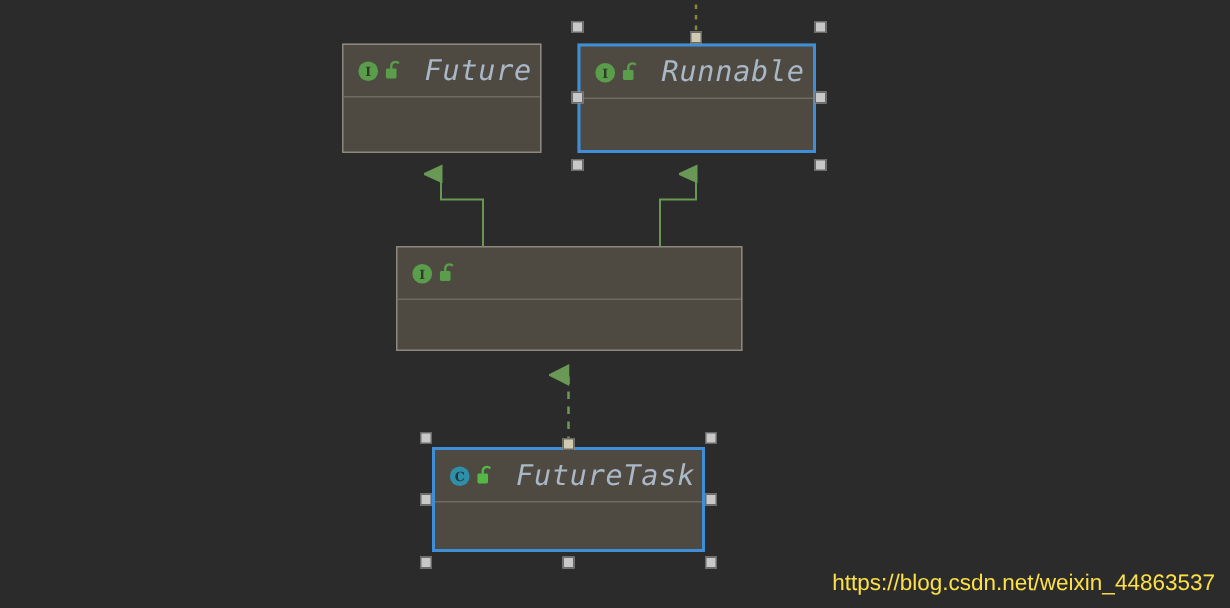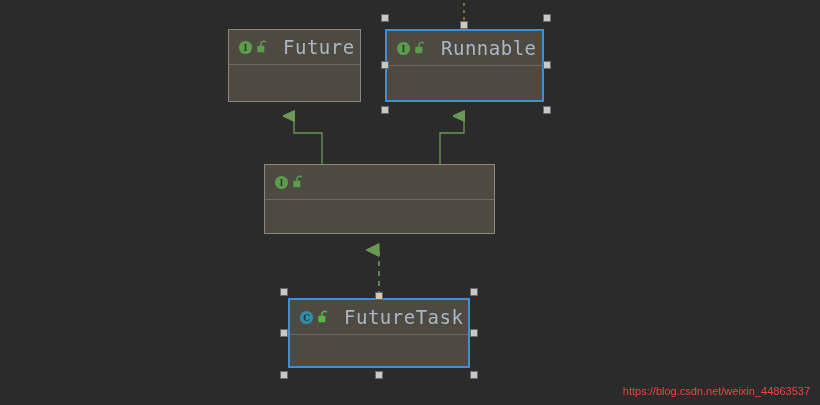--- a/index.html
+++ b/index.html
@@ -54,20 +54,21 @@
     flex: 1 1 auto;
     border-top: 1px solid #6e6a62;
   }
   .node-title {
     color: #a9b7c6;
     font-family: "DejaVu Sans Mono", "Liberation Mono", monospace;
     font-size: 19px;
     letter-spacing: 0.5px;
     white-space: nowrap;
     margin-left: 14px;
+    font-style: italic;
   }
 
   
   .icon-stereotype {
     width: 15px;
     height: 15px;
     flex: 0 0 auto;
     display: block;
   }
   .icon-lock {
@@ -89,23 +90,23 @@
   }
   .handle.handle-top-anchor {
     background: #cfcab0;
   }
 
   
   #watermark {
     position: absolute;
     right: 10px;
     bottom: 8px;
-    color: #ef4444;
+    color: #fde047;
     font-family: "Liberation Sans", sans-serif;
-    font-size: 11px;
+    font-size: 15px;
     white-space: nowrap;
   }
 </style>
 </head>
 <body>
 
 <div id="canvas">
 
   <svg id="edge-layer" viewBox="0 0 820 405" width="820" height="405">
     <defs>

